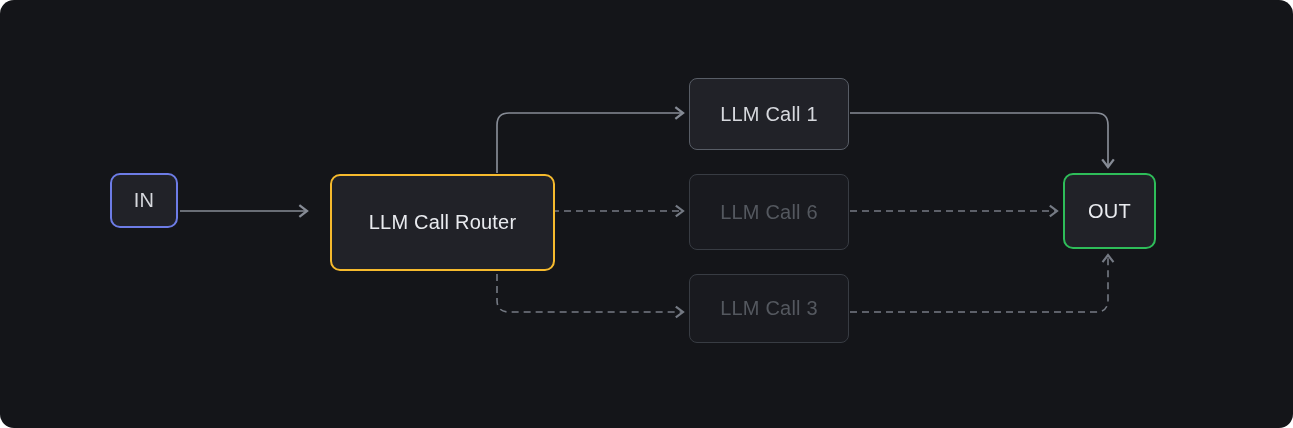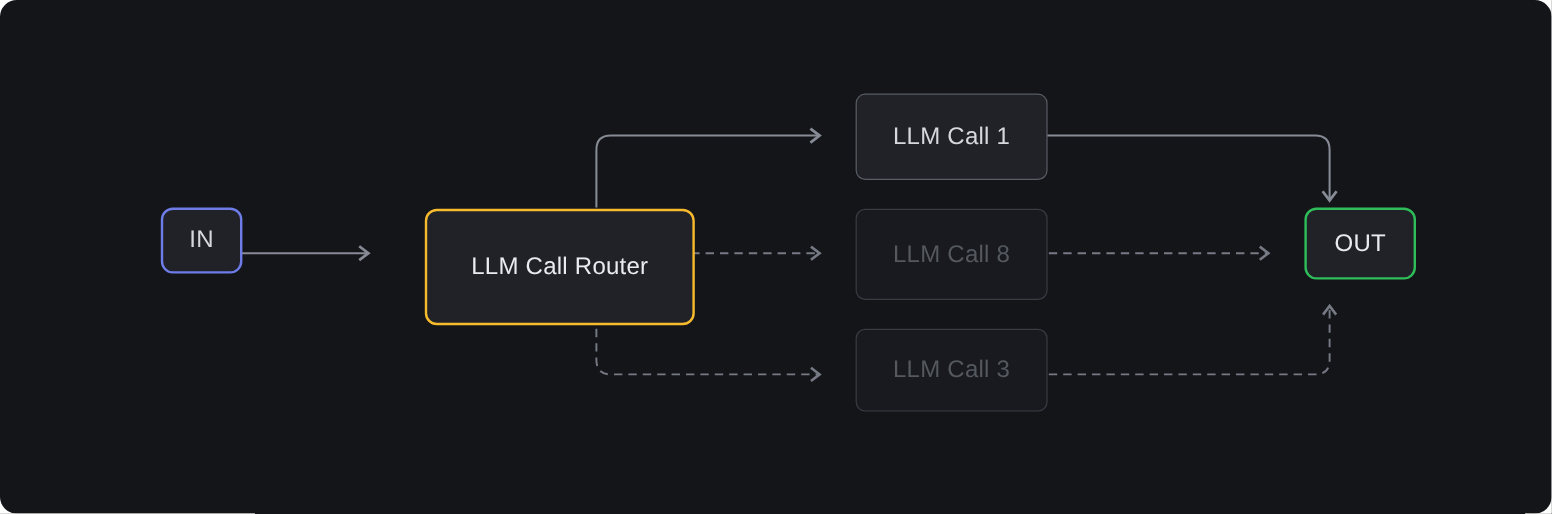--- a/index.html
+++ b/index.html
@@ -40,21 +40,20 @@
     display: flex;
     align-items: center;
     justify-content: center;
     border-radius: 10px;
     font-size: 20px;
     font-weight: 500;
     letter-spacing: 0.2px;
     z-index: 2;
     cursor: default;
     user-select: none;
-    margin-left: 24px;
   }
   .node-in {
     left: 110px; top: 173px; width: 68px; height: 55px;
     background: var(--node-bg, #212228);
     border: 2px solid var(--in-border, #6d7ce6);
     color: var(--text-light, #d6d8dd);
   }
   .node-router {
     left: 330px; top: 174px; width: 225px; height: 97px;
     background: var(--node-bg, #212228);
@@ -72,21 +71,21 @@
   }
   .node-call-dim {
     background: var(--dim-node-bg, #191a1f);
     border: 1.5px solid var(--inactive-border, #383c43);
     color: var(--text-dim, #54585f);
   }
   .node-call1 { top: 78px;  height: 72px; }
   .node-call2 { top: 174px; height: 76px; }
   .node-call3 { top: 274px; height: 69px; }
   .node-out {
-    left: 1063px; top: 173px; width: 93px; height: 60px;
+    left: 1063px; top: 173px; width: 93px; height: 76px;
     background: var(--node-bg, #212228);
     border: 2px solid var(--out-border, #2ebd59);
     color: var(--text-bright, #e9ebef);
   }
 </style>
 </head>
 <body>
 
 <div class="canvas">
 
@@ -116,21 +115,21 @@
 
   <div class="node node-router">
     <span>LLM Call Router</span>
   </div>
 
   <div class="node node-call node-call1 node-call-active">
     <span>LLM Call 1</span>
   </div>
 
   <div class="node node-call node-call2 node-call-dim">
-    <span>LLM Call 8</span>
+    <span>LLM Call 6</span>
   </div>
 
   <div class="node node-call node-call3 node-call-dim">
     <span>LLM Call 3</span>
   </div>
 
   <div class="node node-out">
     <span>OUT</span>
   </div>
 

